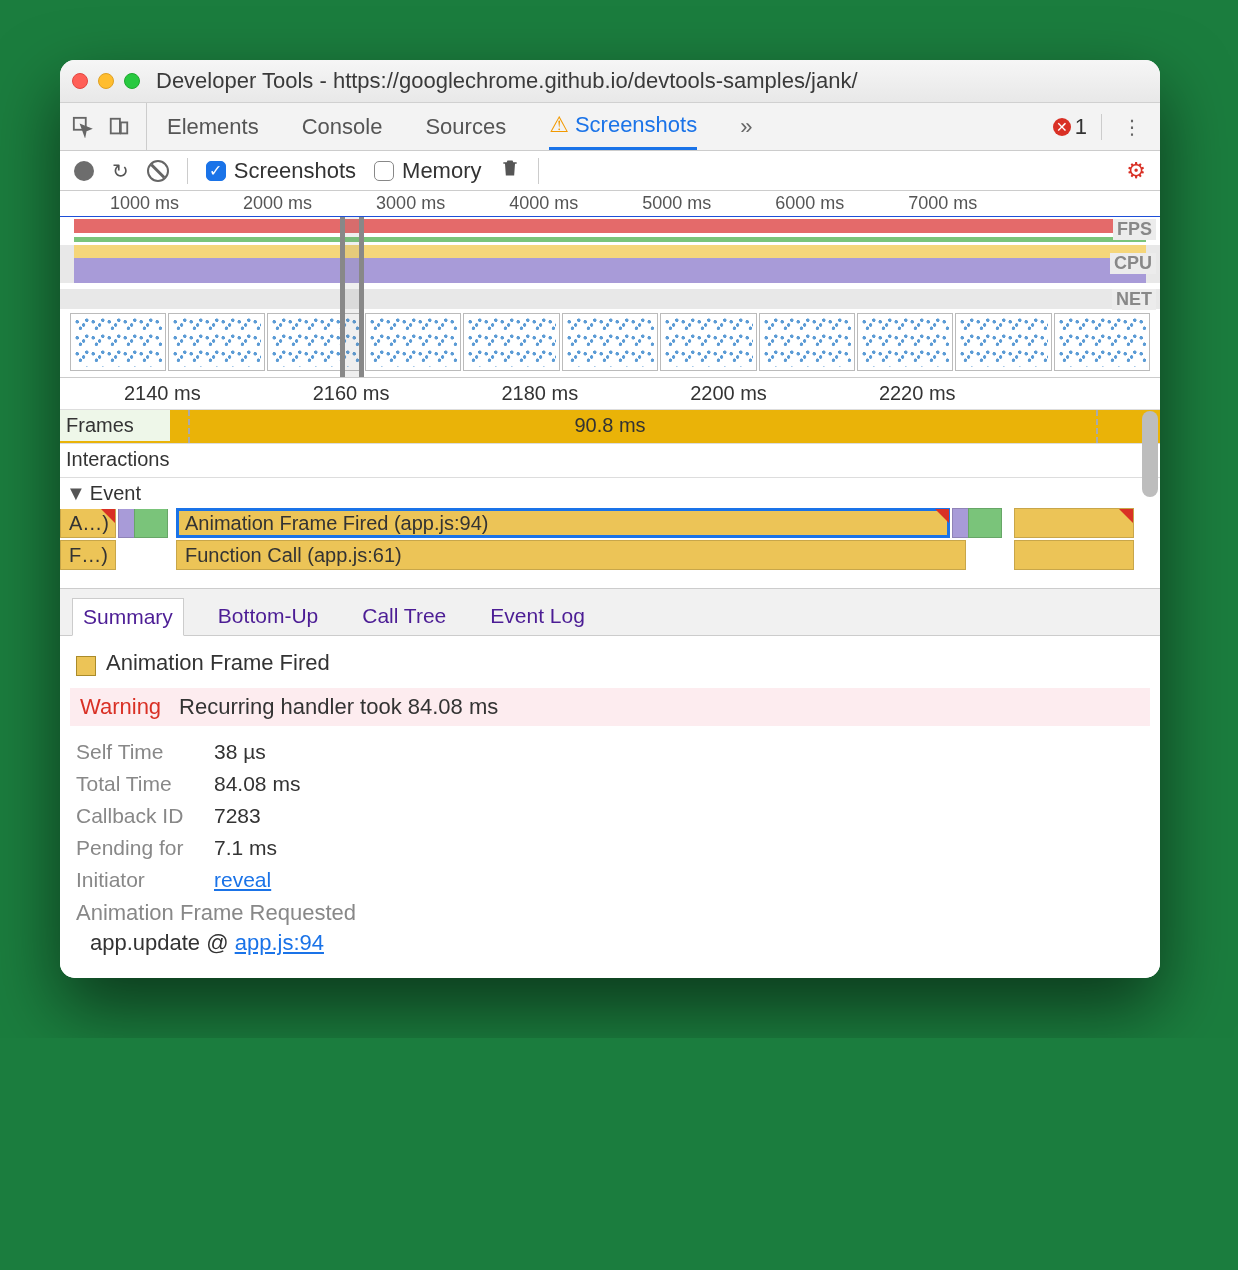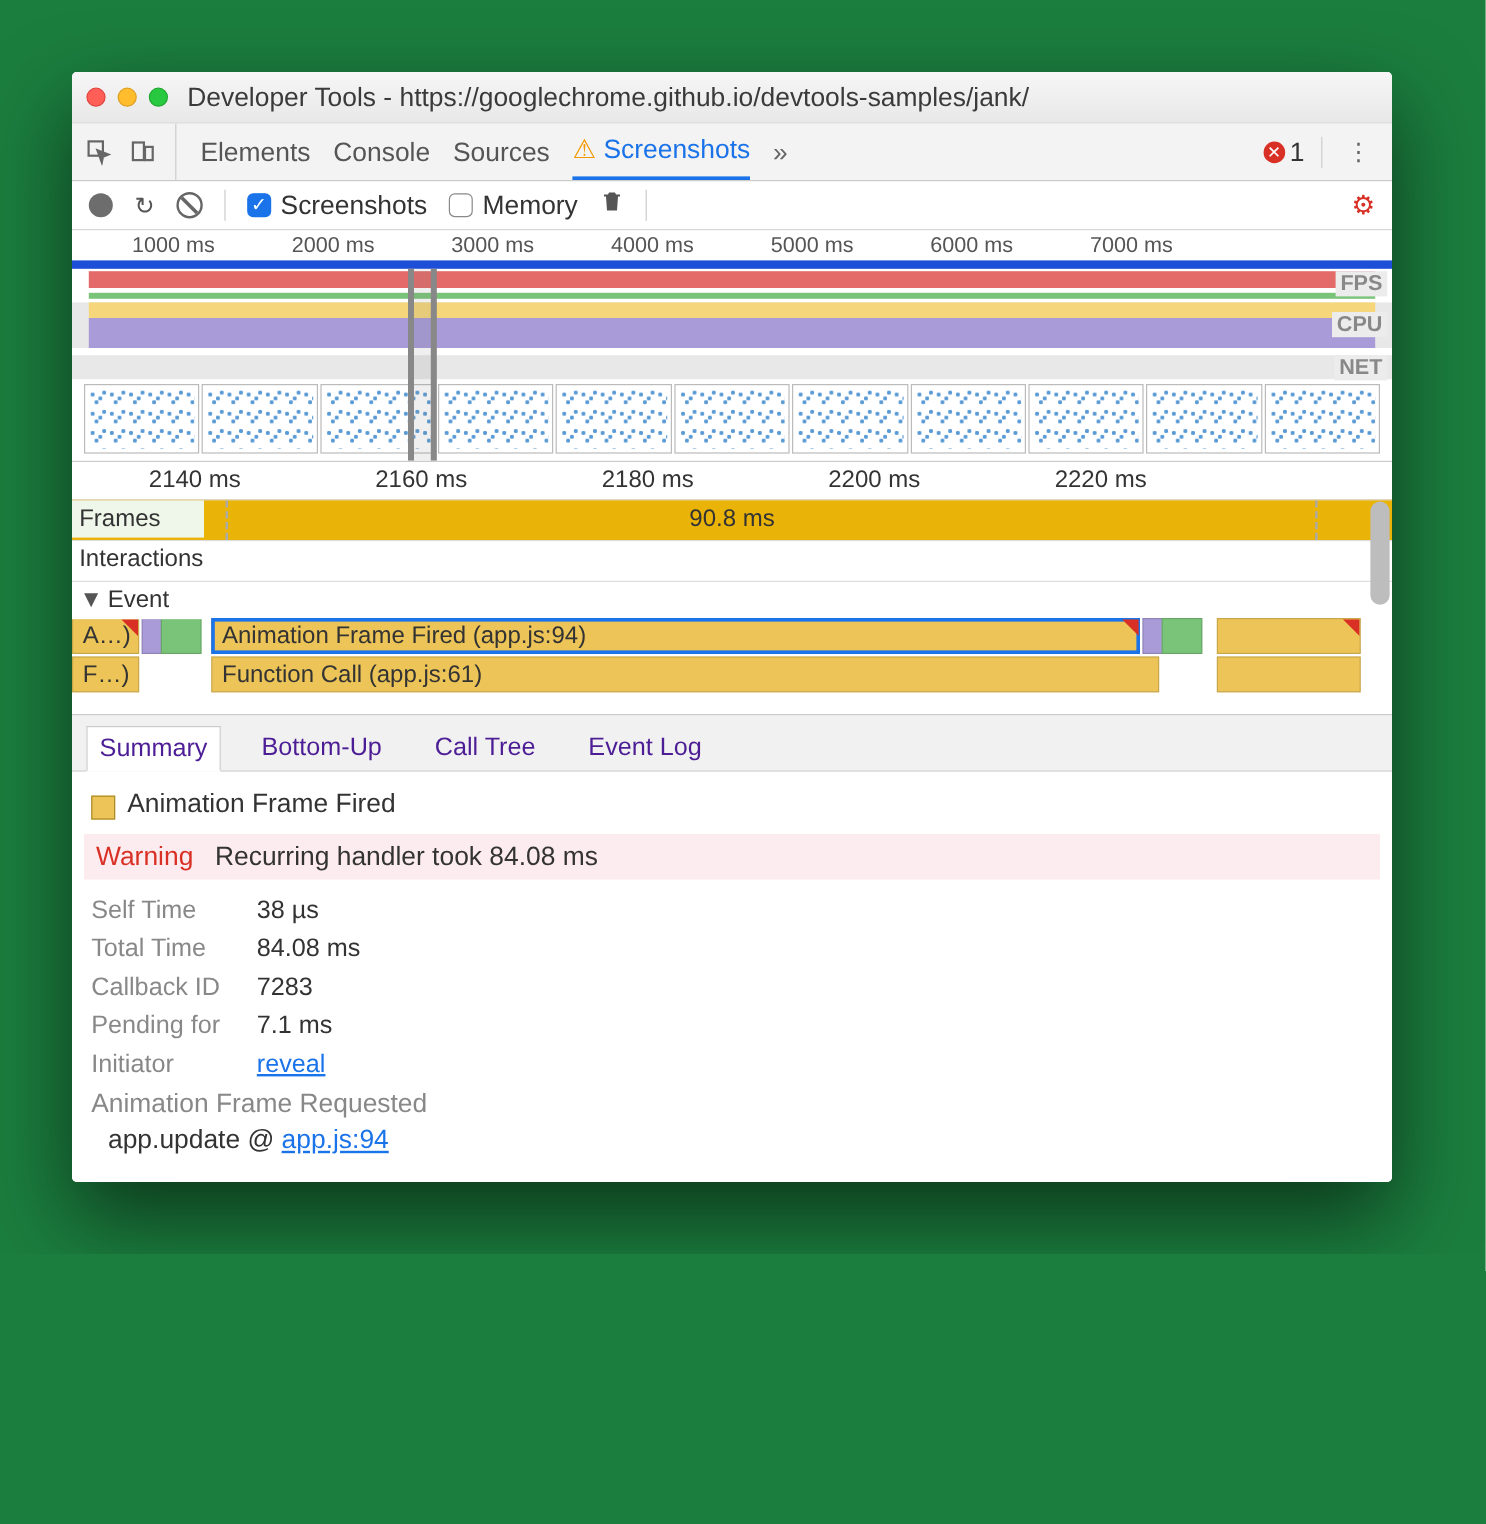--- a/index.html
+++ b/index.html
@@ -4,21 +4,21 @@
 <style>
   * { box-sizing: border-box; margin: 0; padding: 0; }
   body {
     background: #1b7d3e;
     font-family: -apple-system, "Helvetica Neue", Arial, sans-serif;
     font-size: 14px;
     padding: 60px;
   }
   .window {
     background: #fff;
-    border-radius: 4px;
+    border-radius: 15px;
     box-shadow: 0 30px 70px rgba(0,0,0,0.55);
     width: 1100px;
     overflow: hidden;
     font-size: 22px;
     color: #333;
   }
   
   .titlebar {
     background: linear-gradient(#f6f6f6,#e8e8e8);
     display: flex;
@@ -34,21 +34,21 @@
   .title { color:#3a3a3a; font-size: 22px; white-space: nowrap; overflow: hidden; }
   
   .tabbar {
     display:flex; align-items:center;
     border-bottom: 1px solid #ccc;
     background: #f3f3f3;
     padding: 0 12px;
     height: 48px;
   }
   .tb-left { display:flex; align-items:center; gap: 14px; padding-right: 16px; border-right:1px solid #ccc; height:100%;}
-  .tb-tabs { display:flex; align-items:center; gap: 19px; padding-left: 20px; height:100%;}
+  .tb-tabs { display:flex; align-items:center; gap: 43px; padding-left: 20px; height:100%;}
   .tab { color:#555; height:100%; display:flex; align-items:center; gap:6px; cursor:pointer;}
   .tab.active { color:#1a73e8; border-bottom: 3px solid #1a73e8; }
   .tb-right { margin-left:auto; display:flex; align-items:center; gap: 14px;}
   .err-badge { display:flex; align-items:center; gap:4px;}
   .err-circle { width:18px; height:18px; border-radius:50%; background:#d93025; color:#fff; font-size:14px; display:flex; align-items:center; justify-content:center;}
   .kebab { color:#666; font-size:20px; padding:0 6px;}
   .chev { color:#666;}
   .pick-icon svg, .device-icon svg { display:block;}
   
   .perf-toolbar {
@@ -61,21 +61,21 @@
   .noentry { width:22px; height:22px; border:2.5px solid #666; border-radius:50%; position:relative;}
   .noentry::after { content:""; position:absolute; width:100%; height:2.5px; background:#666; top:50%; left:0; transform: translateY(-50%) rotate(45deg);}
   .cb { display:flex; align-items:center; gap:8px;}
   .checkbox { width:20px; height:20px; border-radius:5px; border:1px solid #888; display:flex; align-items:center; justify-content:center;}
   .checkbox.checked { background:#1a73e8; border-color:#1a73e8; color:#fff; font-size:16px;}
   .trash { color:#555; font-size:20px;}
   .gear { margin-left:auto; color:#d93025; font-size:22px;}
   .sep { border-left:1px solid #ccc; height:26px;}
   
   .overview { position:relative; }
-  .ov-ruler { display:flex; font-size:18px; color:#555; padding: 2px 0 2px 50px; background:#fff; gap: 64px; border-bottom:7px solid #1d4ed8;}
+  .ov-ruler { display:flex; font-size:18px; color:#555; padding: 2px 0 2px 50px; background:#fff; gap: 64px; border-bottom:1px solid #1d4ed8;}
   .ov-ruler span { white-space:nowrap;}
   .ov-body { position:relative; height: 160px; }
   .ov-label { position:absolute; right:4px; font-weight:bold; color:#888; font-size:18px; background:#ececec; padding:0 4px;}
   .fps-bar { position:absolute; top:2px; left:14px; right:14px; height:14px; background:#e46a6a;}
   .fps-green { position:absolute; top:20px; left:14px; right:14px; height:5px; background:#7ac47a;}
   .cpu-row { position:absolute; top:28px; left:14px; right:14px; height:38px; background:linear-gradient(#f5d67a 0 35%, #a89bd8 35% 100%);}
   .cpu-bg { position:absolute; top:28px; left:0; right:0; height:38px; background:#e8e8e8;}
   .net-row { position:absolute; top:72px; left:0; right:0; height:20px; background:#e8e8e8;}
   .film-row { position:absolute; top:96px; left:10px; right:10px; height:58px; display:flex; gap:2px;}
   .film-row .thumb { flex:1; background:#fff; border:1px solid #bbb; position:relative; overflow:hidden;}

